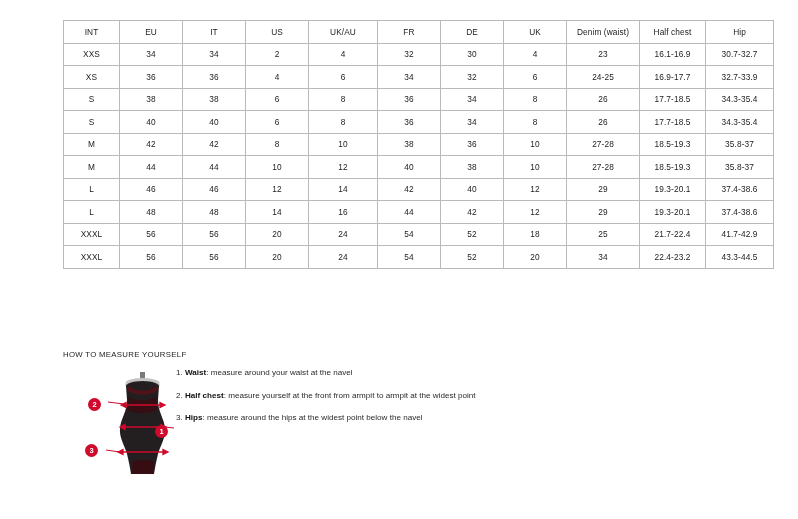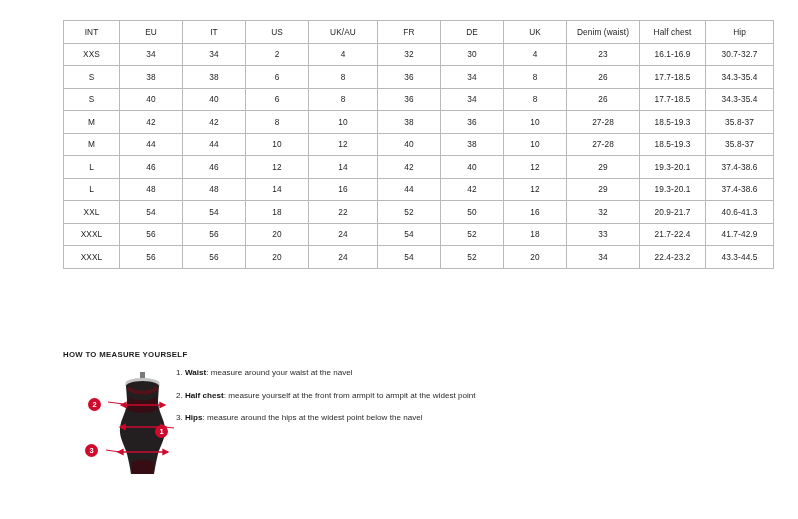--- a/index.html
+++ b/index.html
@@ -60,21 +60,21 @@
   col.c8 { width: 73px; }
   col.c9 { width: 66px; }
   col.c10 { width: 68px; }
 
   
   .howto-title {
     position: absolute;
     left: 63px;
     top: 350px;
     font-size: 7.8px;
-    font-weight: bold;
+    font-weight: normal;
     letter-spacing: 0.3px;
     color: #1b1b1b;
   }
 
   .figure {
     position: absolute;
     left: 88px;
     top: 366px;
     width: 110px;
     height: 120px;
@@ -159,20 +159,33 @@
           <td>2</td>
           <td>4</td>
           <td>32</td>
           <td>30</td>
           <td>4</td>
           <td>23</td>
           <td>16.1-16.9</td>
           <td>30.7-32.7</td>
         </tr>
         <tr>
+          <td>XS</td>
+          <td>36</td>
+          <td>36</td>
+          <td>4</td>
+          <td>6</td>
+          <td>34</td>
+          <td>32</td>
+          <td>6</td>
+          <td>24-25</td>
+          <td>16.9-17.7</td>
+          <td>32.7-33.9</td>
+        </tr>
+        <tr>
           <td>S</td>
           <td>38</td>
           <td>38</td>
           <td>6</td>
           <td>8</td>
           <td>36</td>
           <td>34</td>
           <td>8</td>
           <td>26</td>
           <td>17.7-18.5</td>
@@ -237,42 +250,29 @@
           <td>14</td>
           <td>16</td>
           <td>44</td>
           <td>42</td>
           <td>12</td>
           <td>29</td>
           <td>19.3-20.1</td>
           <td>37.4-38.6</td>
         </tr>
         <tr>
-          <td>XXL</td>
-          <td>54</td>
-          <td>54</td>
-          <td>18</td>
-          <td>22</td>
-          <td>52</td>
-          <td>50</td>
-          <td>16</td>
-          <td>32</td>
-          <td>20.9-21.7</td>
-          <td>40.6-41.3</td>
-        </tr>
-        <tr>
           <td>XXXL</td>
           <td>56</td>
           <td>56</td>
           <td>20</td>
           <td>24</td>
           <td>54</td>
           <td>52</td>
           <td>18</td>
-          <td>33</td>
+          <td>25</td>
           <td>21.7-22.4</td>
           <td>41.7-42.9</td>
         </tr>
         <tr>
           <td>XXXL</td>
           <td>56</td>
           <td>56</td>
           <td>20</td>
           <td>24</td>
           <td>54</td>

